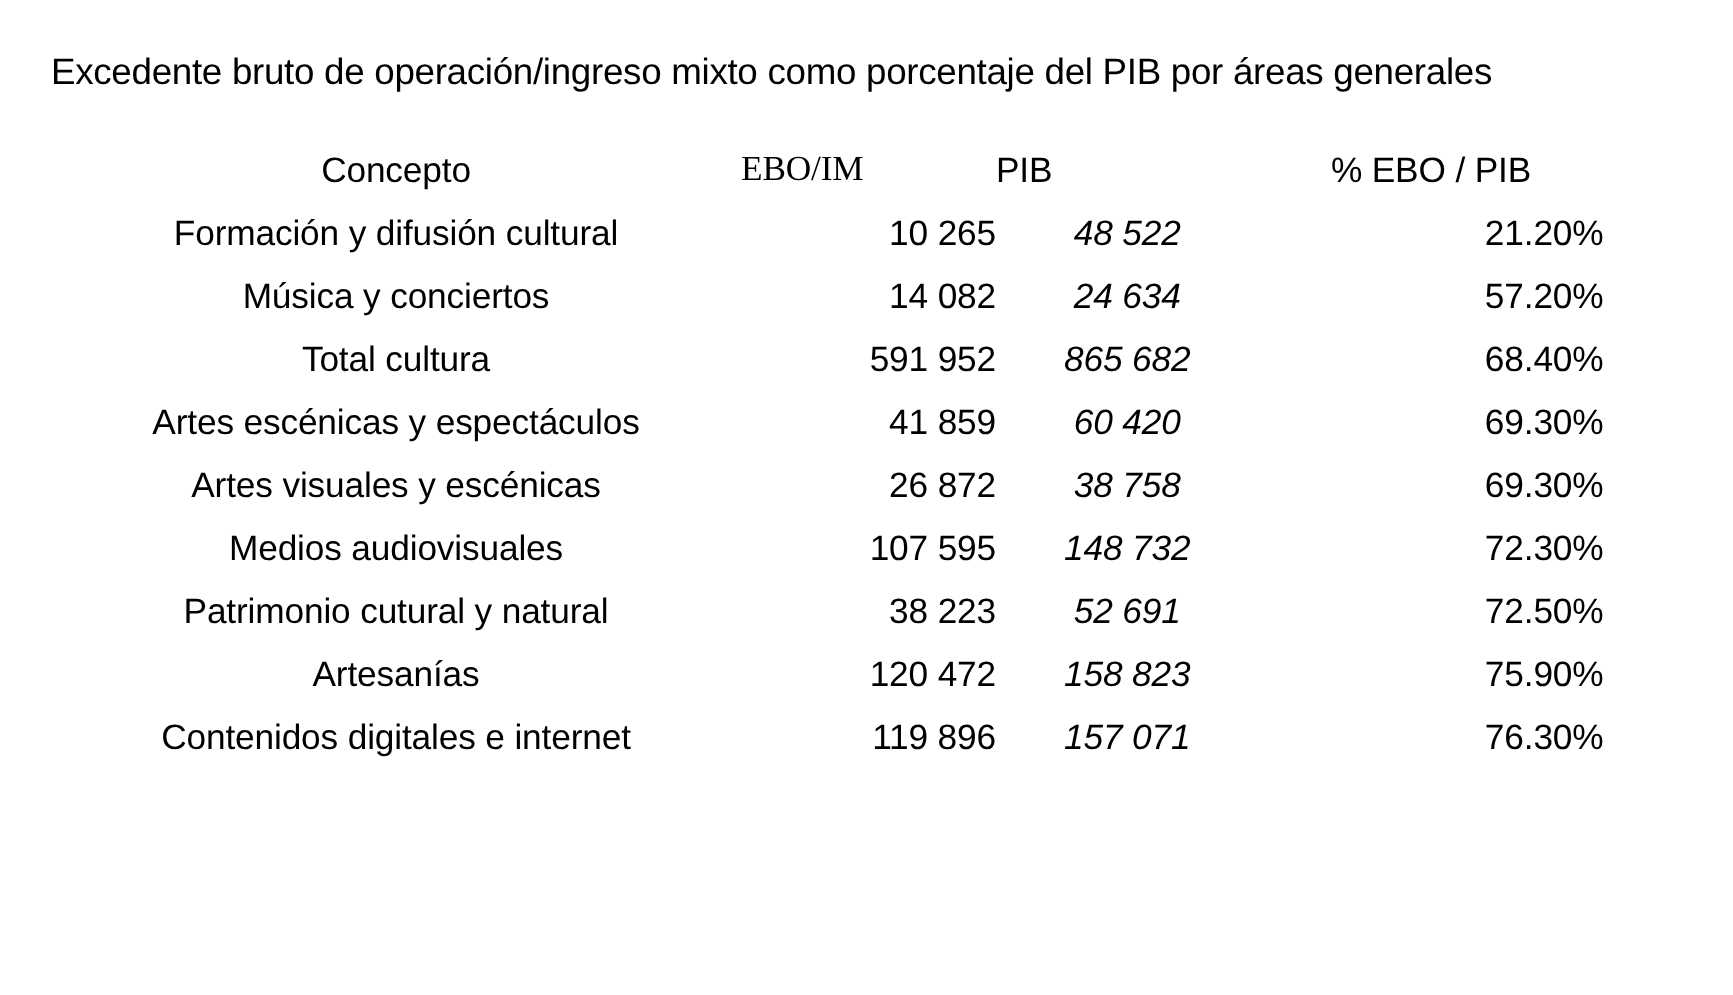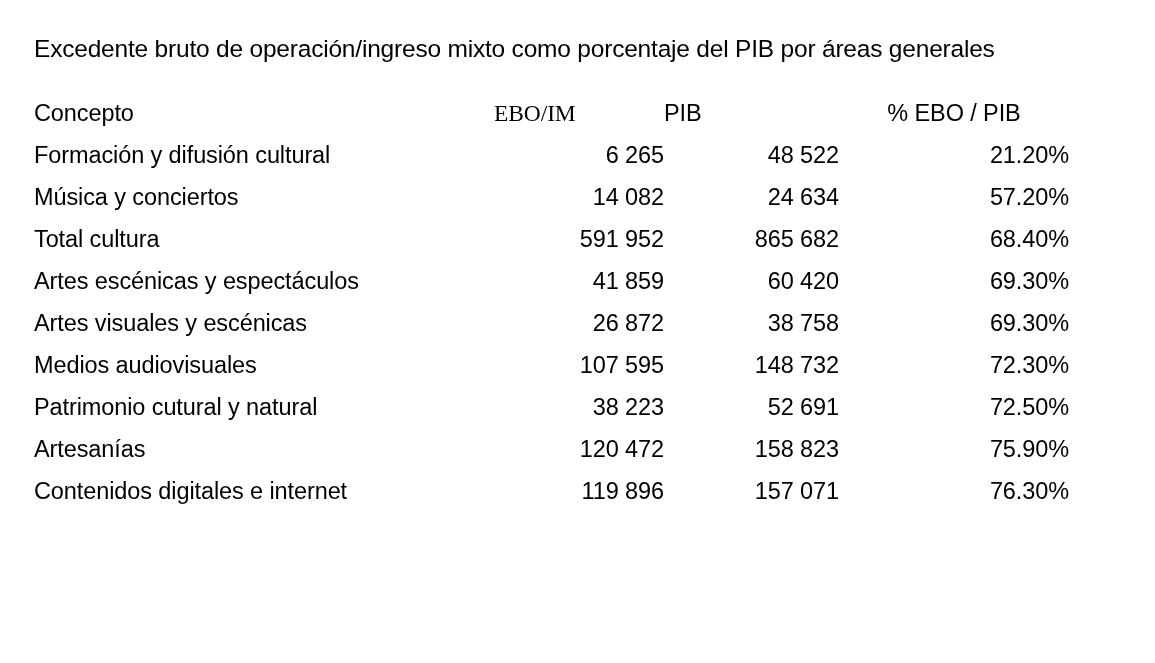--- a/index.html
+++ b/index.html
@@ -41,27 +41,27 @@
     line-height: 42px;
     padding: 0;
     white-space: nowrap;
     letter-spacing: -0.1px;
   }
   col.c-concepto { width: 460px; }
   col.c-ebo      { width: 170px; }
   col.c-pib      { width: 175px; }
   col.c-pct      { width: 230px; }
 
-  th.h-concepto, td.v-concepto { text-align: left; padding-left: 2px; }
+  th.h-concepto, td.v-concepto { text-align: center; padding-left: 2px; }
   th.h-ebo  { text-align: left; padding-left: 4px; font-family: Liberation Serif, serif; }
   th.h-pib  { text-align: left; padding-left: 10px; }
   th.h-pct  { text-align: center; }
 
   td.v-ebo  { text-align: right; padding-right: 16px; }
-  td.v-pib  { text-align: right; padding-right: 22px; }
+  td.v-pib  { text-align: center; padding-right: 22px; font-style: italic; }
   td.v-pct  { text-align: right; padding-right: 12px; }
 </style>
 </head>
 <body>
 
 <div class="page">
 
   <div class="doc-title">Excedente bruto de operación/ingreso mixto como porcentaje del PIB por áreas generales</div>
 
   <table class="data-table">
@@ -75,21 +75,21 @@
       <tr>
         <th class="h-concepto">Concepto</th>
         <th class="h-ebo">EBO/IM</th>
         <th class="h-pib">PIB</th>
         <th class="h-pct">% EBO / PIB</th>
       </tr>
     </thead>
     <tbody>
       <tr>
         <td class="v-concepto">Formación y difusión cultural</td>
-        <td class="v-ebo">6 265</td>
+        <td class="v-ebo">10 265</td>
         <td class="v-pib">48 522</td>
         <td class="v-pct">21.20%</td>
       </tr>
       <tr>
         <td class="v-concepto">Música y conciertos</td>
         <td class="v-ebo">14 082</td>
         <td class="v-pib">24 634</td>
         <td class="v-pct">57.20%</td>
       </tr>
       <tr>

